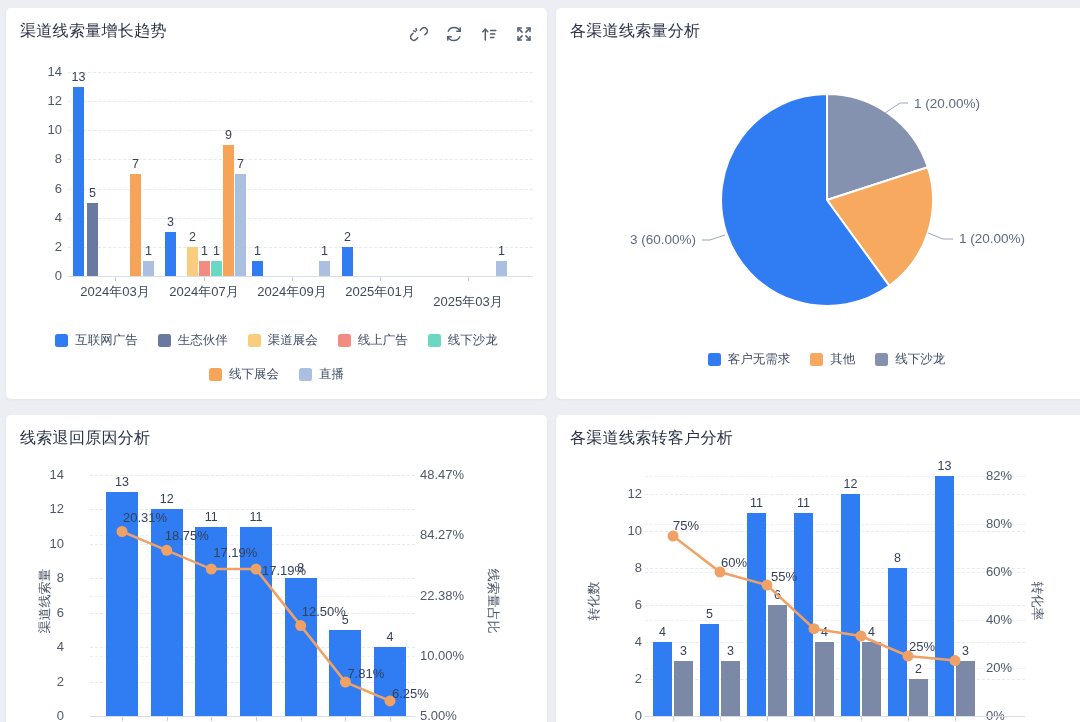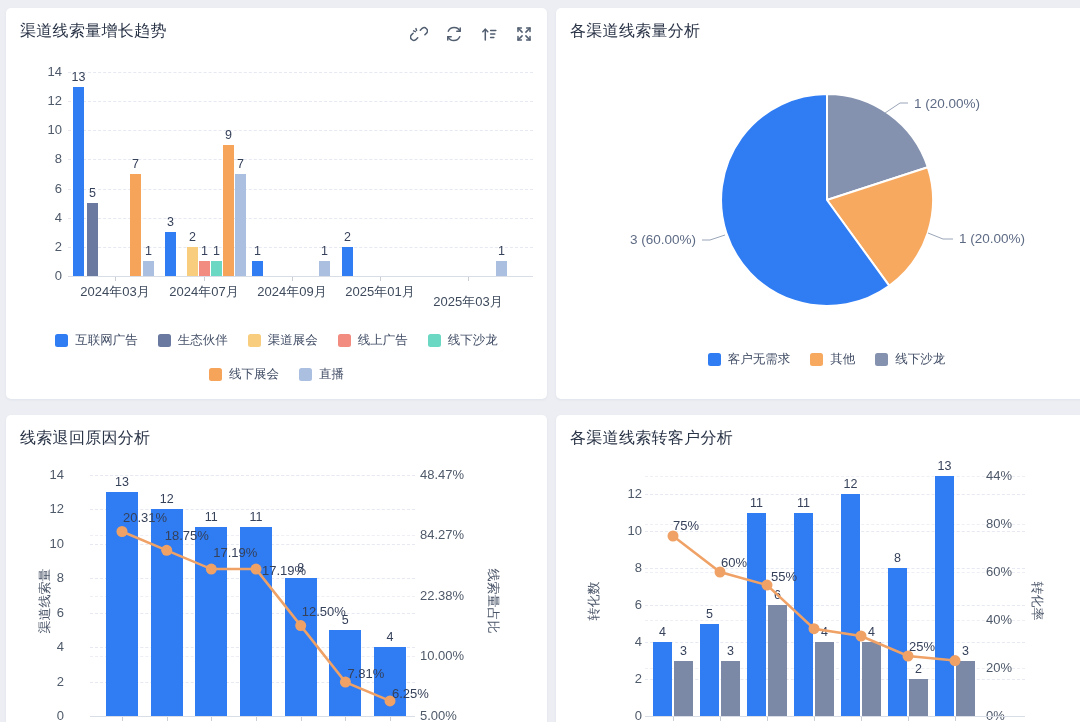--- a/index.html
+++ b/index.html
@@ -283,21 +283,21 @@
       <div class="tick" style="left: 430px; top: 293px;">0%</div>
       <div class="grid" style="left: 89px; top: 253px; width: 380px; opacity: 0.7;"></div>
       <div class="tick" style="left: 430px; top: 245px;">20%</div>
       <div class="grid" style="left: 89px; top: 205px; width: 380px; opacity: 0.7;"></div>
       <div class="tick" style="left: 430px; top: 197px;">40%</div>
       <div class="grid" style="left: 89px; top: 157px; width: 380px; opacity: 0.7;"></div>
       <div class="tick" style="left: 430px; top: 149px;">60%</div>
       <div class="grid" style="left: 89px; top: 109px; width: 380px; opacity: 0.7;"></div>
       <div class="tick" style="left: 430px; top: 101px;">80%</div>
       <div class="grid" style="left: 89px; top: 61px; width: 380px; opacity: 0.7;"></div>
-      <div class="tick" style="left: 430px; top: 53px;">44%</div>
+      <div class="tick" style="left: 430px; top: 53px;">82%</div>
       <div class="axisline" style="left: 89px; top: 301px; width: 380px;"></div>
       <div class="axisname" style="left: -2px; top: 177px; width: 80px; transform: rotate(-90deg);">转化数</div>
       <div class="axisname" style="left: 441px; top: 177px; width: 80px; transform: rotate(90deg);">转化率</div>
       <div class="bar" style="left: 97px; top: 227px; width: 19px; height: 74px; background: rgb(47, 124, 243);"></div>
       <div class="num" style="left: 89px; top: 210px; width: 35px;">4</div>
       <div class="bar" style="left: 118px; top: 245.5px; width: 19px; height: 55.5px; background: rgb(123, 137, 167);"></div>
       <div class="num" style="left: 110px; top: 228.5px; width: 35px;">3</div>
       <div class="vtick" style="left: 117px; top: 302px;"></div>
       <div class="bar" style="left: 144px; top: 208.5px; width: 19px; height: 92.5px; background: rgb(47, 124, 243);"></div>
       <div class="num" style="left: 136px; top: 191.5px; width: 35px;">5</div>

